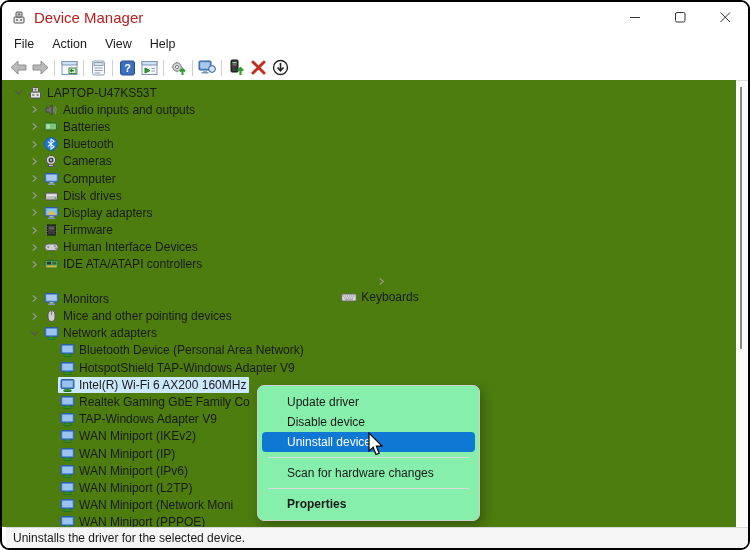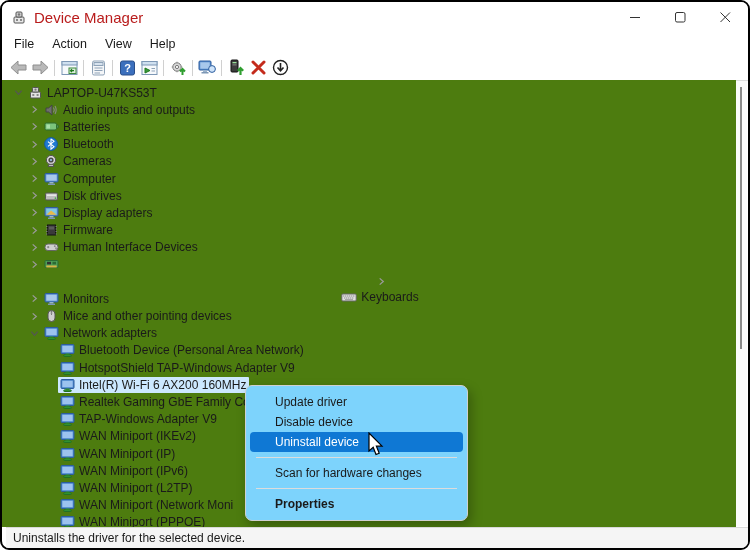--- a/index.html
+++ b/index.html
@@ -28,21 +28,21 @@
   .row-inner { display:flex; align-items:center; height:16px; padding:0 3px 0 1px; border-radius:1px; }
   .tree-row.selected .row-inner { background:#cce8ff; }
   .t-icon { width:16px; height:16px; margin-right:4px; flex:0 0 auto; display:flex; align-items:center; justify-content:center; }
   
   .scrollbar { position:absolute; top:79px; right:1px; width:11px; bottom:22px; background:#fafafa; }
   .scroll-thumb { position:absolute; top:6px; left:4px; width:2px; height:262px; background:#8a8a8a; }
   
   .statusbar { position:absolute; left:4px; right:0; bottom:0; height:21px; background:#f5f5f5;
     border-top:1px solid #d9d9d9; font-size:12px; color:#1a1a1a; display:flex; align-items:center; padding-left:7px; }
   
-  .context-menu { position:absolute; left:243px; top:383px; width:223px; background:#7dd3fc;
+  .context-menu { position:absolute; left:255px; top:383px; width:223px; background:#86efac;
     border:1px solid #d0d0d0; border-radius:7px; box-shadow:3px 5px 12px rgba(0,0,0,.28); padding:6px 0; }
   .menu-item { height:20px; line-height:20px; font-size:12px; color:#1a1a1a; padding-left:25px; margin:0 4px; border-radius:4px; }
   .menu-item.highlighted { background:#0f78d4; color:#fff; }
   .menu-item.bold { font-weight:bold; }
   .menu-sep { height:1px; background:#dcdcdc; margin:5px 10px; }
   .cursor { position:absolute; left:363px; top:430px; width:20px; height:26px; pointer-events:none; }
 </style>
 </head>
 <body>
 
@@ -356,20 +356,21 @@
         </span>
         <span class="row-inner">
           <span class="t-icon">
             <svg width="15" height="12" viewBox="0 0 15 12">
               <rect x="1" y="2.5" width="13" height="7" rx="0.8" fill="#4f9e57" stroke="#2c6b33"></rect>
               <rect x="2.3" y="7.5" width="10.4" height="2" fill="#d9b544"></rect>
               <rect x="3" y="3.8" width="4" height="2.6" fill="#333"></rect>
               <rect x="8.5" y="3.8" width="3.5" height="2.6" fill="#2c6b33"></rect>
             </svg>
           </span>
+          <span>IDE ATA/ATAPI controllers</span>
         </span>
       </div>
       <div class="tree-row" style="padding-left: 24px; flex-direction: column;">
         <span class="chev">
           <svg width="9" height="9" viewBox="0 0 10 10">
             <path d="M3 1.5 L7 5 L3 8.5" fill="none" stroke="#9a9a9a" stroke-width="1.4"></path>
           </svg>
         </span>
         <span class="row-inner">
           <span class="t-icon">

